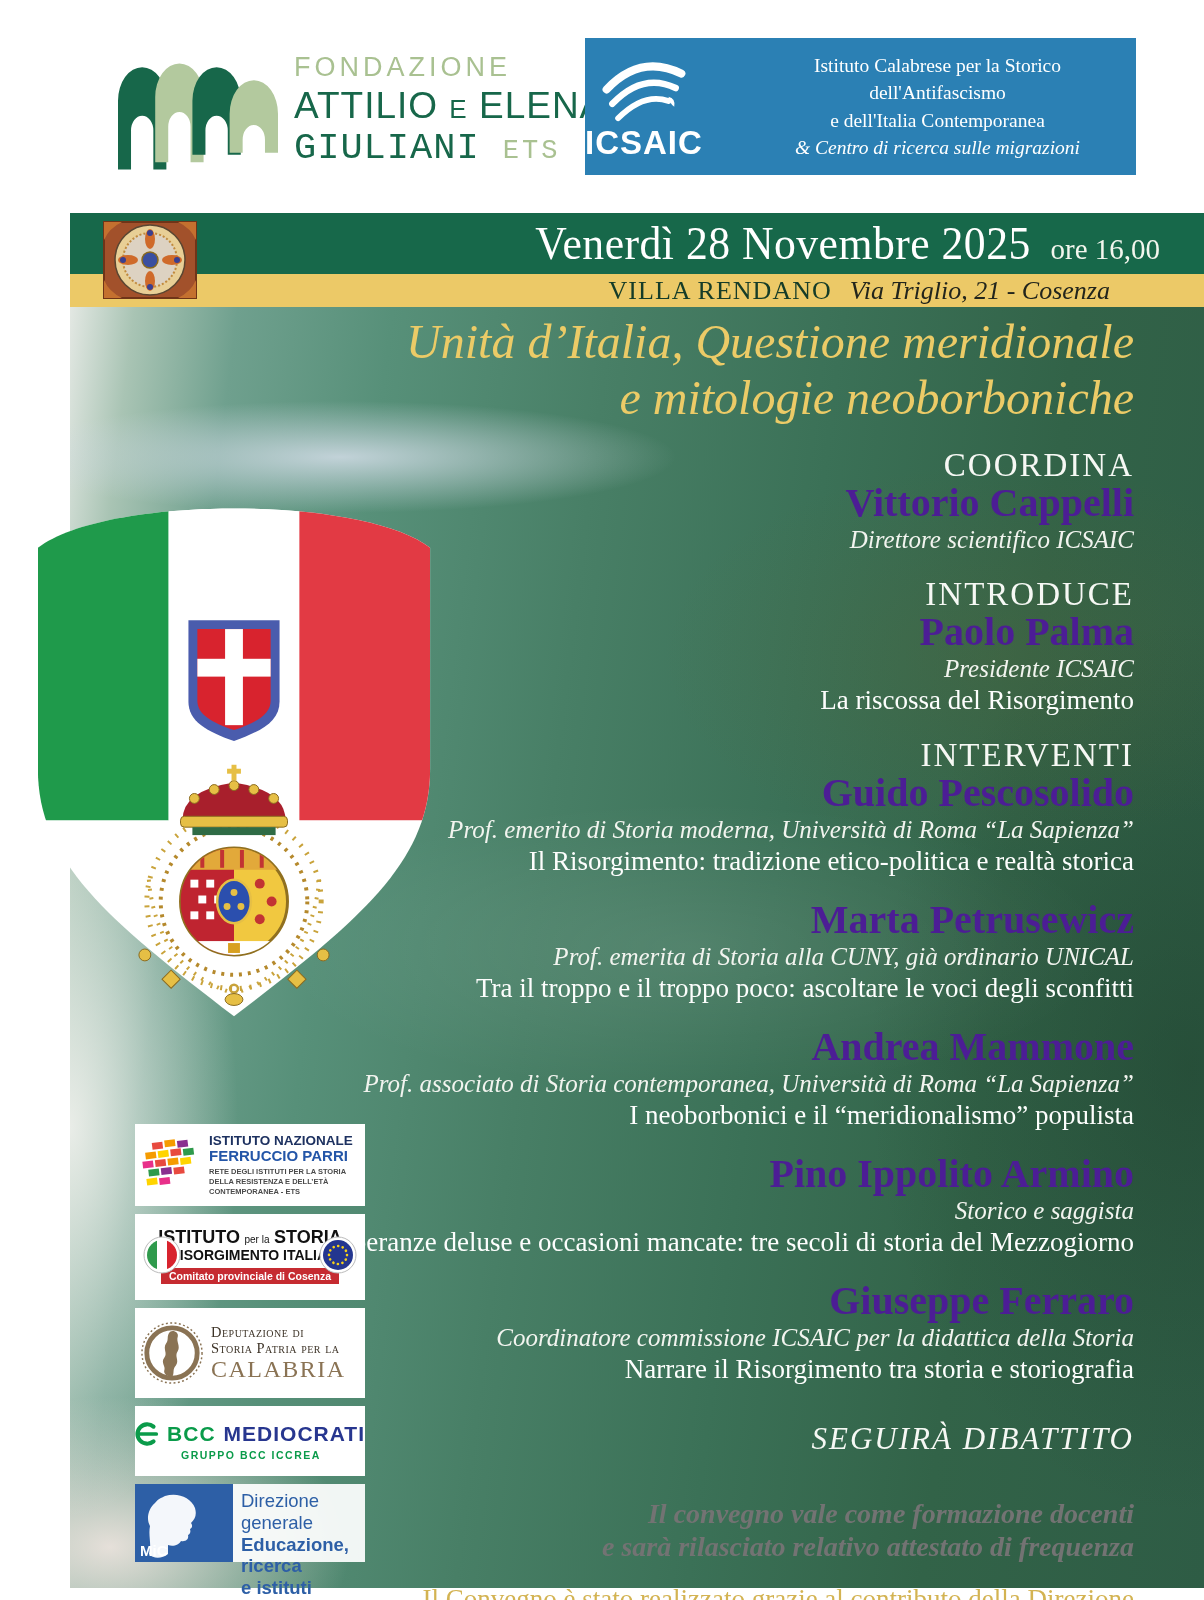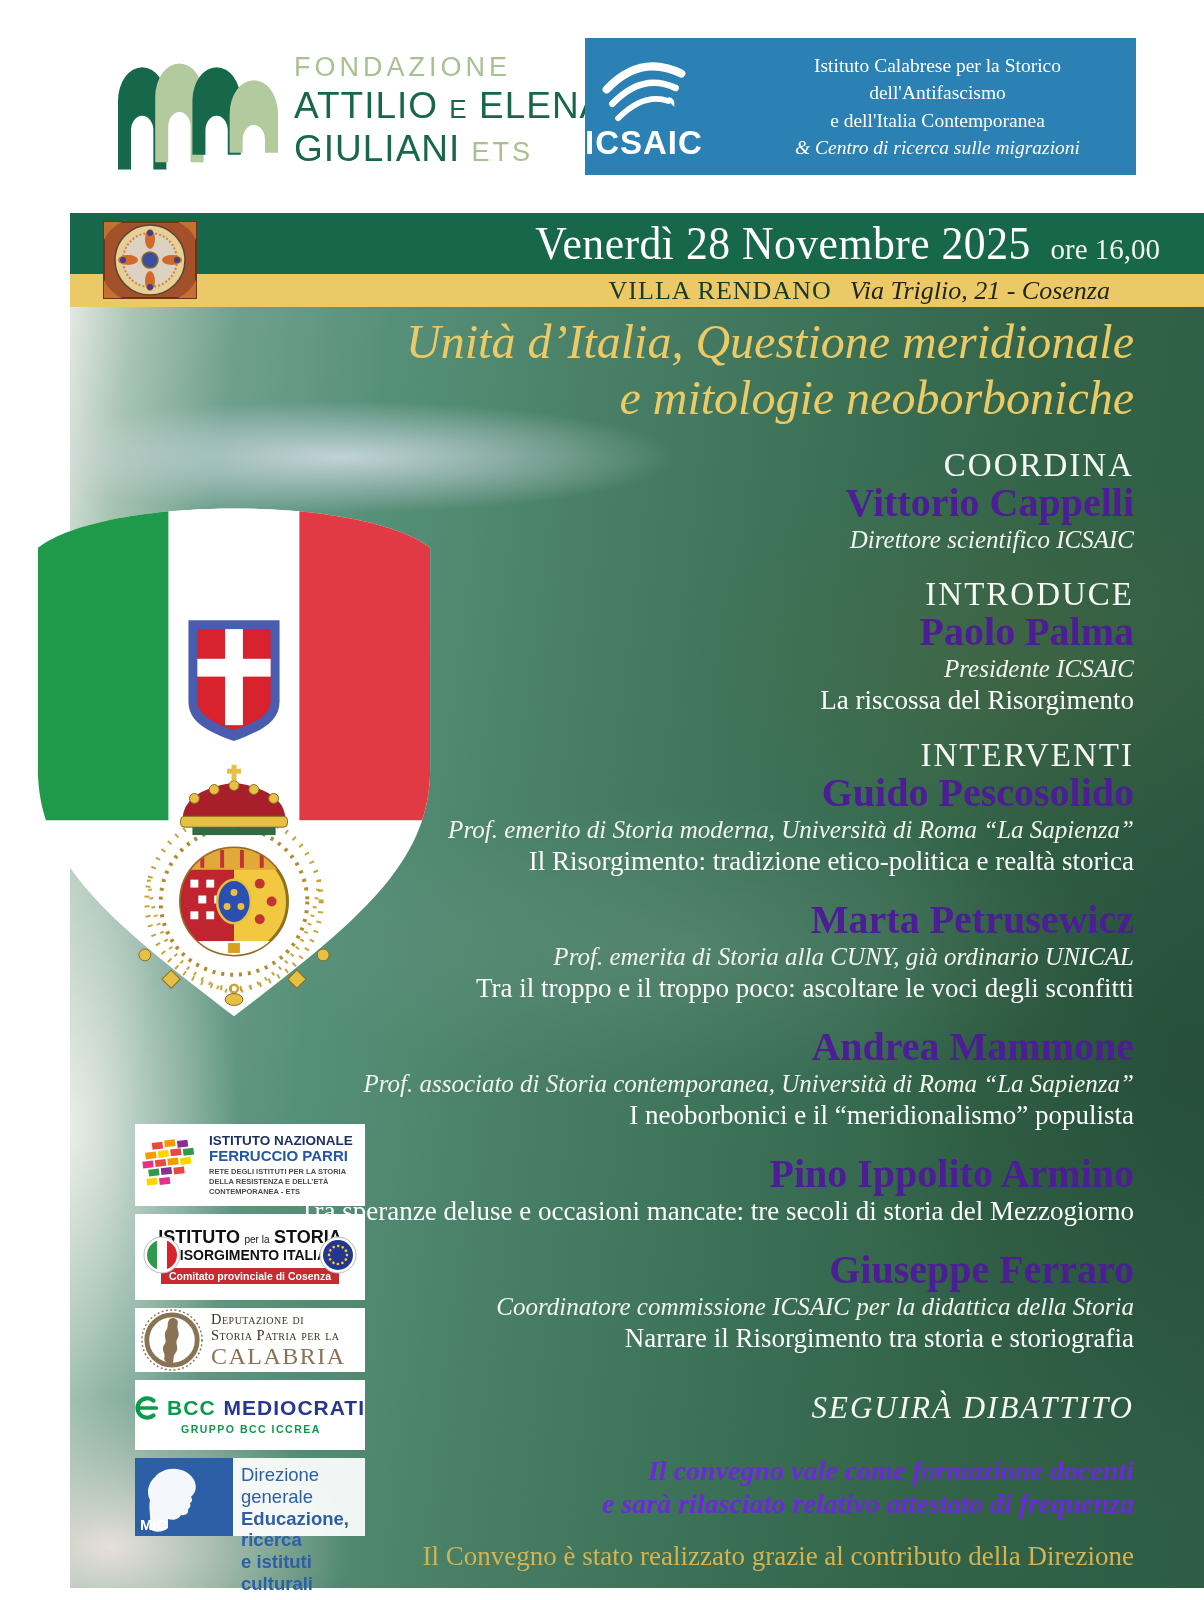--- a/index.html
+++ b/index.html
@@ -6,21 +6,21 @@
   .poster{position:relative;width:1204px;height:1600px;background:#fff;overflow:hidden;
           font-family:"Liberation Serif","DejaVu Serif",serif;}
   .sans{font-family:"Liberation Sans","DejaVu Sans",sans-serif;}
 
   
   .fond-logo{position:absolute;left:118px;top:50px;display:flex;gap:16px;align-items:flex-start;}
   .fond-text{padding-top:4px;line-height:1.0;}
   .fond-l1{font-family:"Liberation Sans",sans-serif;font-size:27px;letter-spacing:4px;color:#a9c191;}
   .fond-l2{font-family:"Liberation Sans",sans-serif;font-size:37px;color:#17674a;margin-top:6px;letter-spacing:1px;}
   .fond-l2 .mid{font-size:26px;}
-  .fond-l3{font-family:Liberation Sans, sans-serif;font-size:37px;color:#17674a;margin-top:6px;letter-spacing:1px;}
+  .fond-l3{font-family:Liberation Mono, monospace;font-size:37px;color:#17674a;margin-top:6px;letter-spacing:1px;}
   .fond-l3 .ets{font-size:27px;color:#a9c191;letter-spacing:3px;}
 
   .icsaic-box{position:absolute;left:585px;top:38px;width:551px;height:137px;background:#2b80b4;
               display:flex;align-items:center;}
   .icsaic-left{width:168px;text-align:left;}
   .icsaic-acronym{font-family:"Liberation Sans",sans-serif;font-weight:bold;font-size:33px;color:#fff;
                   letter-spacing:1px;margin-top:-4px;}
   .icsaic-text{flex:1;color:#fff;text-align:center;font-size:19.5px;line-height:1.4;padding-right:14px;}
   .icsaic-text .it{font-style:italic;}
 
@@ -52,42 +52,42 @@
   .shield{position:absolute;left:26px;top:452px;}
 
   
   .program{position:absolute;left:100px;top:448px;width:1034px;text-align:right;color:#fdfefb;}
   .grp{margin-bottom:22px;}
   .sec-label{font-size:33px;line-height:34px;letter-spacing:2px;color:#f6f8f4;}
   .sp-name{font-size:40px;line-height:42px;font-weight:bold;color:#4c1d95;}
   .sp-role{font-size:25px;line-height:31px;font-style:italic;color:#f2f4ef;}
   .sp-talk{font-size:27px;line-height:32px;color:#fdfefd;}
   .debate{font-size:31px;font-style:italic;letter-spacing:2px;margin-top:36px;color:#f6f8f4;}
-  .note{margin-top:28px;font-size:28px;line-height:33px;font-style:italic;font-weight:bold;color:#6d28d9;}
+  .note{margin-top:40px;font-size:28px;line-height:33px;font-style:italic;font-weight:bold;color:#737373;}
   .credit{margin-top:22px;font-size:27px;line-height:29px;color:#d3b352;}
 
   
   .logos{position:absolute;left:135px;top:1124px;width:230px;display:flex;flex-direction:column;gap:8px;}
   .card{background:#fff;box-sizing:border-box;}
   .card1{height:82px;display:flex;align-items:center;padding:5px 6px;gap:6px;}
   .parri-t1{font-family:"Liberation Sans",sans-serif;font-weight:bold;font-size:13.5px;color:#1d3160;line-height:1.05;}
   .parri-t2{font-family:"Liberation Sans",sans-serif;font-weight:bold;font-size:15px;color:#2456a8;line-height:1.1;}
   .parri-s{font-family:"Liberation Sans",sans-serif;font-weight:bold;font-size:7.5px;color:#4a4a4a;line-height:1.3;margin-top:3px;}
   .card2{height:86px;position:relative;text-align:center;padding-top:14px;}
   .ist1{font-family:"Liberation Sans",sans-serif;color:#111;line-height:1;}
   .ist1 .big{font-weight:bold;font-size:18px;}
   .ist1 .sm{font-size:10px;}
   .ist2{font-family:"Liberation Sans",sans-serif;color:#111;line-height:1.1;}
   .ist2 .big{font-weight:bold;font-size:14px;}
   .ist2 .sm{font-size:10px;}
   .istband{display:inline-block;background:#c62b31;color:#fff;font-family:"Liberation Sans",sans-serif;
            font-weight:bold;font-size:10.5px;padding:2px 8px;margin-top:4px;}
   .flag-round{position:absolute;left:8px;top:22px;}
   .eu-round{position:absolute;right:8px;top:22px;}
-  .card3{height:64px;display:flex;align-items:center;padding:6px;gap:8px;}
+  .card3{height:90px;display:flex;align-items:center;padding:6px;gap:8px;}
   .dep-l{font-variant:small-caps;color:#3e3428;font-size:14.5px;line-height:1.15;letter-spacing:.5px;}
   .dep-big{color:#8a7354;font-size:24px;letter-spacing:1.5px;line-height:1.05;font-variant:small-caps;}
   .card4{height:70px;display:flex;flex-direction:column;justify-content:center;gap:2px;}
   .bcc-row{display:flex;align-items:center;gap:8px;font-family:"Liberation Sans",sans-serif;font-weight:bold;}
   .bcc-a{color:#0a9b4a;font-size:21px;letter-spacing:1px;}
   .bcc-b{color:#27368f;font-size:21px;letter-spacing:1px;}
   .bcc-c{font-family:"Liberation Sans",sans-serif;font-weight:bold;color:#0a9b4a;font-size:10.5px;letter-spacing:1.5px;margin-left:46px;}
   .card5{height:78px;display:flex;background:rgba(255,255,255,.92);align-items:stretch;}
   .mic-square{width:98px;height:78px;background:#2d5fa6;position:relative;flex:none;}
   .mic-a{position:absolute;left:5px;bottom:3px;color:#fff;font-family:"Liberation Sans",sans-serif;font-weight:bold;font-size:15px;}
@@ -280,20 +280,21 @@
     </div>
 
     <div class="grp">
       <div class="sp-name">Andrea Mammone</div>
       <div class="sp-role">Prof. associato di Storia contemporanea, Università di Roma “La Sapienza”</div>
       <div class="sp-talk">I neoborbonici e il “meridionalismo” populista</div>
     </div>
 
     <div class="grp">
       <div class="sp-name">Pino Ippolito Armino</div>
+      <div class="sp-role">Storico e saggista</div>
       <div class="sp-talk">Tra speranze deluse e occasioni mancate: tre secoli di storia del Mezzogiorno</div>
     </div>
 
     <div class="grp">
       <div class="sp-name">Giuseppe Ferraro</div>
       <div class="sp-role">Coordinatore commissione ICSAIC per la didattica della Storia</div>
       <div class="sp-talk">Narrare il Risorgimento tra storia e storiografia</div>
     </div>
 
     <div class="debate">SEGUIRÀ DIBATTITO</div>

